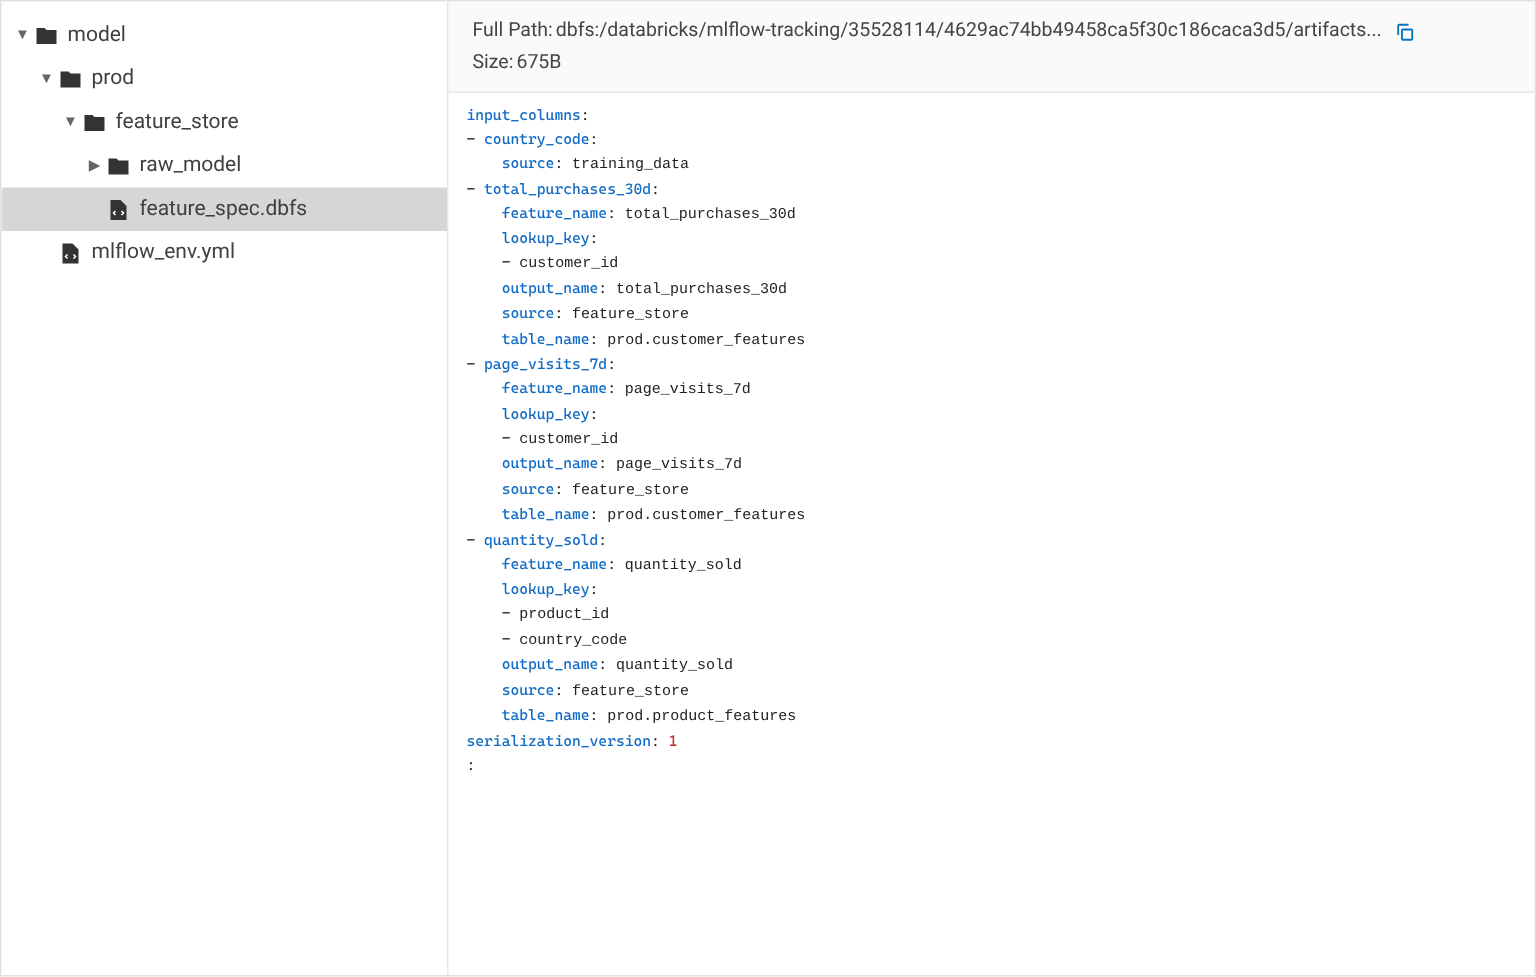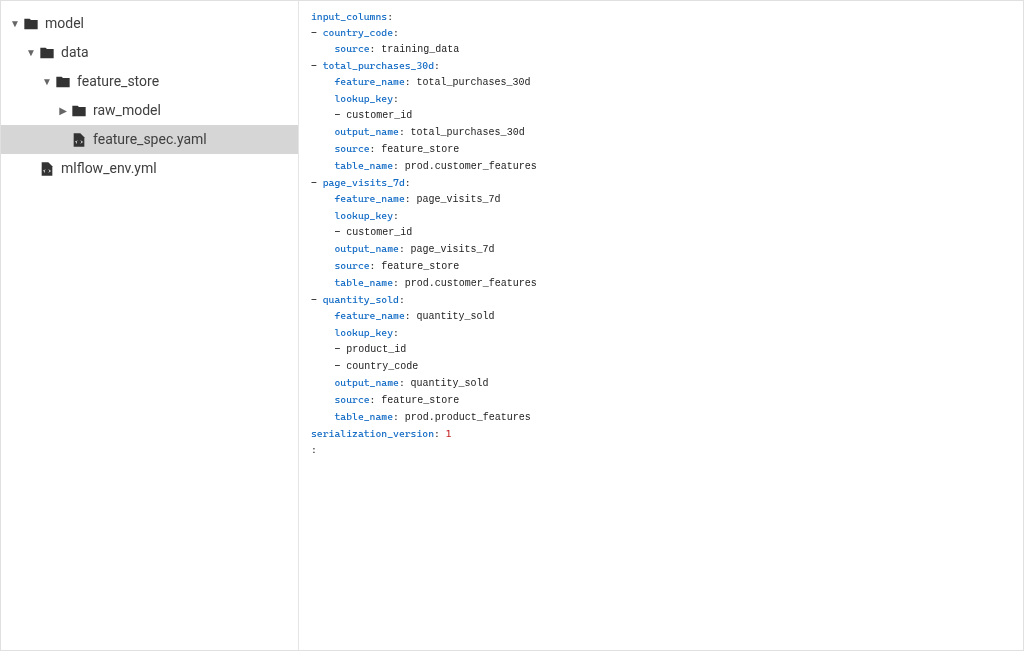--- a/index.html
+++ b/index.html
@@ -115,21 +115,21 @@
     <span class="tree-label">model</span>
   </div>
   <div class="tree-row">
     <span class="tree-spacer" style="width:16px"></span>
     <span class="tree-toggle">▼</span>
     <span class="tree-icon">
       <svg width="16" height="16" viewBox="0 0 24 24" fill="#333">
           <path d="M10 4H2v16h20V6H12l-2-2z"></path>
         </svg>
     </span>
-    <span class="tree-label">data</span>
+    <span class="tree-label">prod</span>
   </div>
   <div class="tree-row">
     <span class="tree-spacer" style="width:32px"></span>
     <span class="tree-toggle">▼</span>
     <span class="tree-icon">
       <svg width="16" height="16" viewBox="0 0 24 24" fill="#333">
           <path d="M10 4H2v16h20V6H12l-2-2z"></path>
         </svg>
     </span>
     <span class="tree-label">feature_store</span>
@@ -145,35 +145,51 @@
     <span class="tree-label">raw_model</span>
   </div>
   <div class="tree-row selected">
     <span class="tree-spacer" style="width:62px"></span>
     <span class="tree-icon">
       <svg width="16" height="16" viewBox="0 0 24 24" fill="#333">
           <path d="M4 2h10l6 6v14H4V2z"></path>
           <path d="M9 13l-2 2 2 2M15 13l2 2-2 2" stroke="#fff" stroke-width="1.5" fill="none"></path>
         </svg>
     </span>
-    <span class="tree-label">feature_spec.yaml</span>
+    <span class="tree-label">feature_spec.dbfs</span>
   </div>
   <div class="tree-row">
     <span class="tree-spacer" style="width:30px"></span>
     <span class="tree-icon">
       <svg width="16" height="16" viewBox="0 0 24 24" fill="#333">
           <path d="M4 2h10l6 6v14H4V2z"></path>
           <path d="M9 13l-2 2 2 2M15 13l2 2-2 2" stroke="#fff" stroke-width="1.5" fill="none"></path>
         </svg>
     </span>
     <span class="tree-label">mlflow_env.yml</span>
   </div>
 </div>
 
 <div class="content">
+  <div class="info-bar">
+    <div class="info-row">
+      <span class="info-label">Full Path:</span>
+      <span class="info-value">dbfs:/databricks/mlflow-tracking/35528114/4629ac74bb49458ca5f30c186caca3d5/artifacts...</span>
+      <span class="copy-icon">
+        <svg width="15" height="15" viewBox="0 0 24 24" fill="none" stroke="#0274be" stroke-width="2">
+            <rect x="9" y="9" width="11" height="11" rx="1"></rect>
+            <path d="M5 15V5a1 1 0 011-1h10"></path>
+          </svg>
+      </span>
+    </div>
+    <div class="info-row">
+      <span class="info-label">Size:</span>
+      <span class="info-value">675B</span>
+    </div>
+  </div>
   <div class="file-content"><span class="yk">input_columns</span>:
 - <span class="yk">country_code</span>:
     <span class="yk">source</span>: <span class="yv">training_data</span>
 - <span class="yk">total_purchases_30d</span>:
     <span class="yk">feature_name</span>: <span class="yv">total_purchases_30d</span>
     <span class="yk">lookup_key</span>:
     - <span class="yv">customer_id</span>
     <span class="yk">output_name</span>: <span class="yv">total_purchases_30d</span>
     <span class="yk">source</span>: <span class="yv">feature_store</span>
     <span class="yk">table_name</span>: <span class="yv">prod.customer_features</span>

